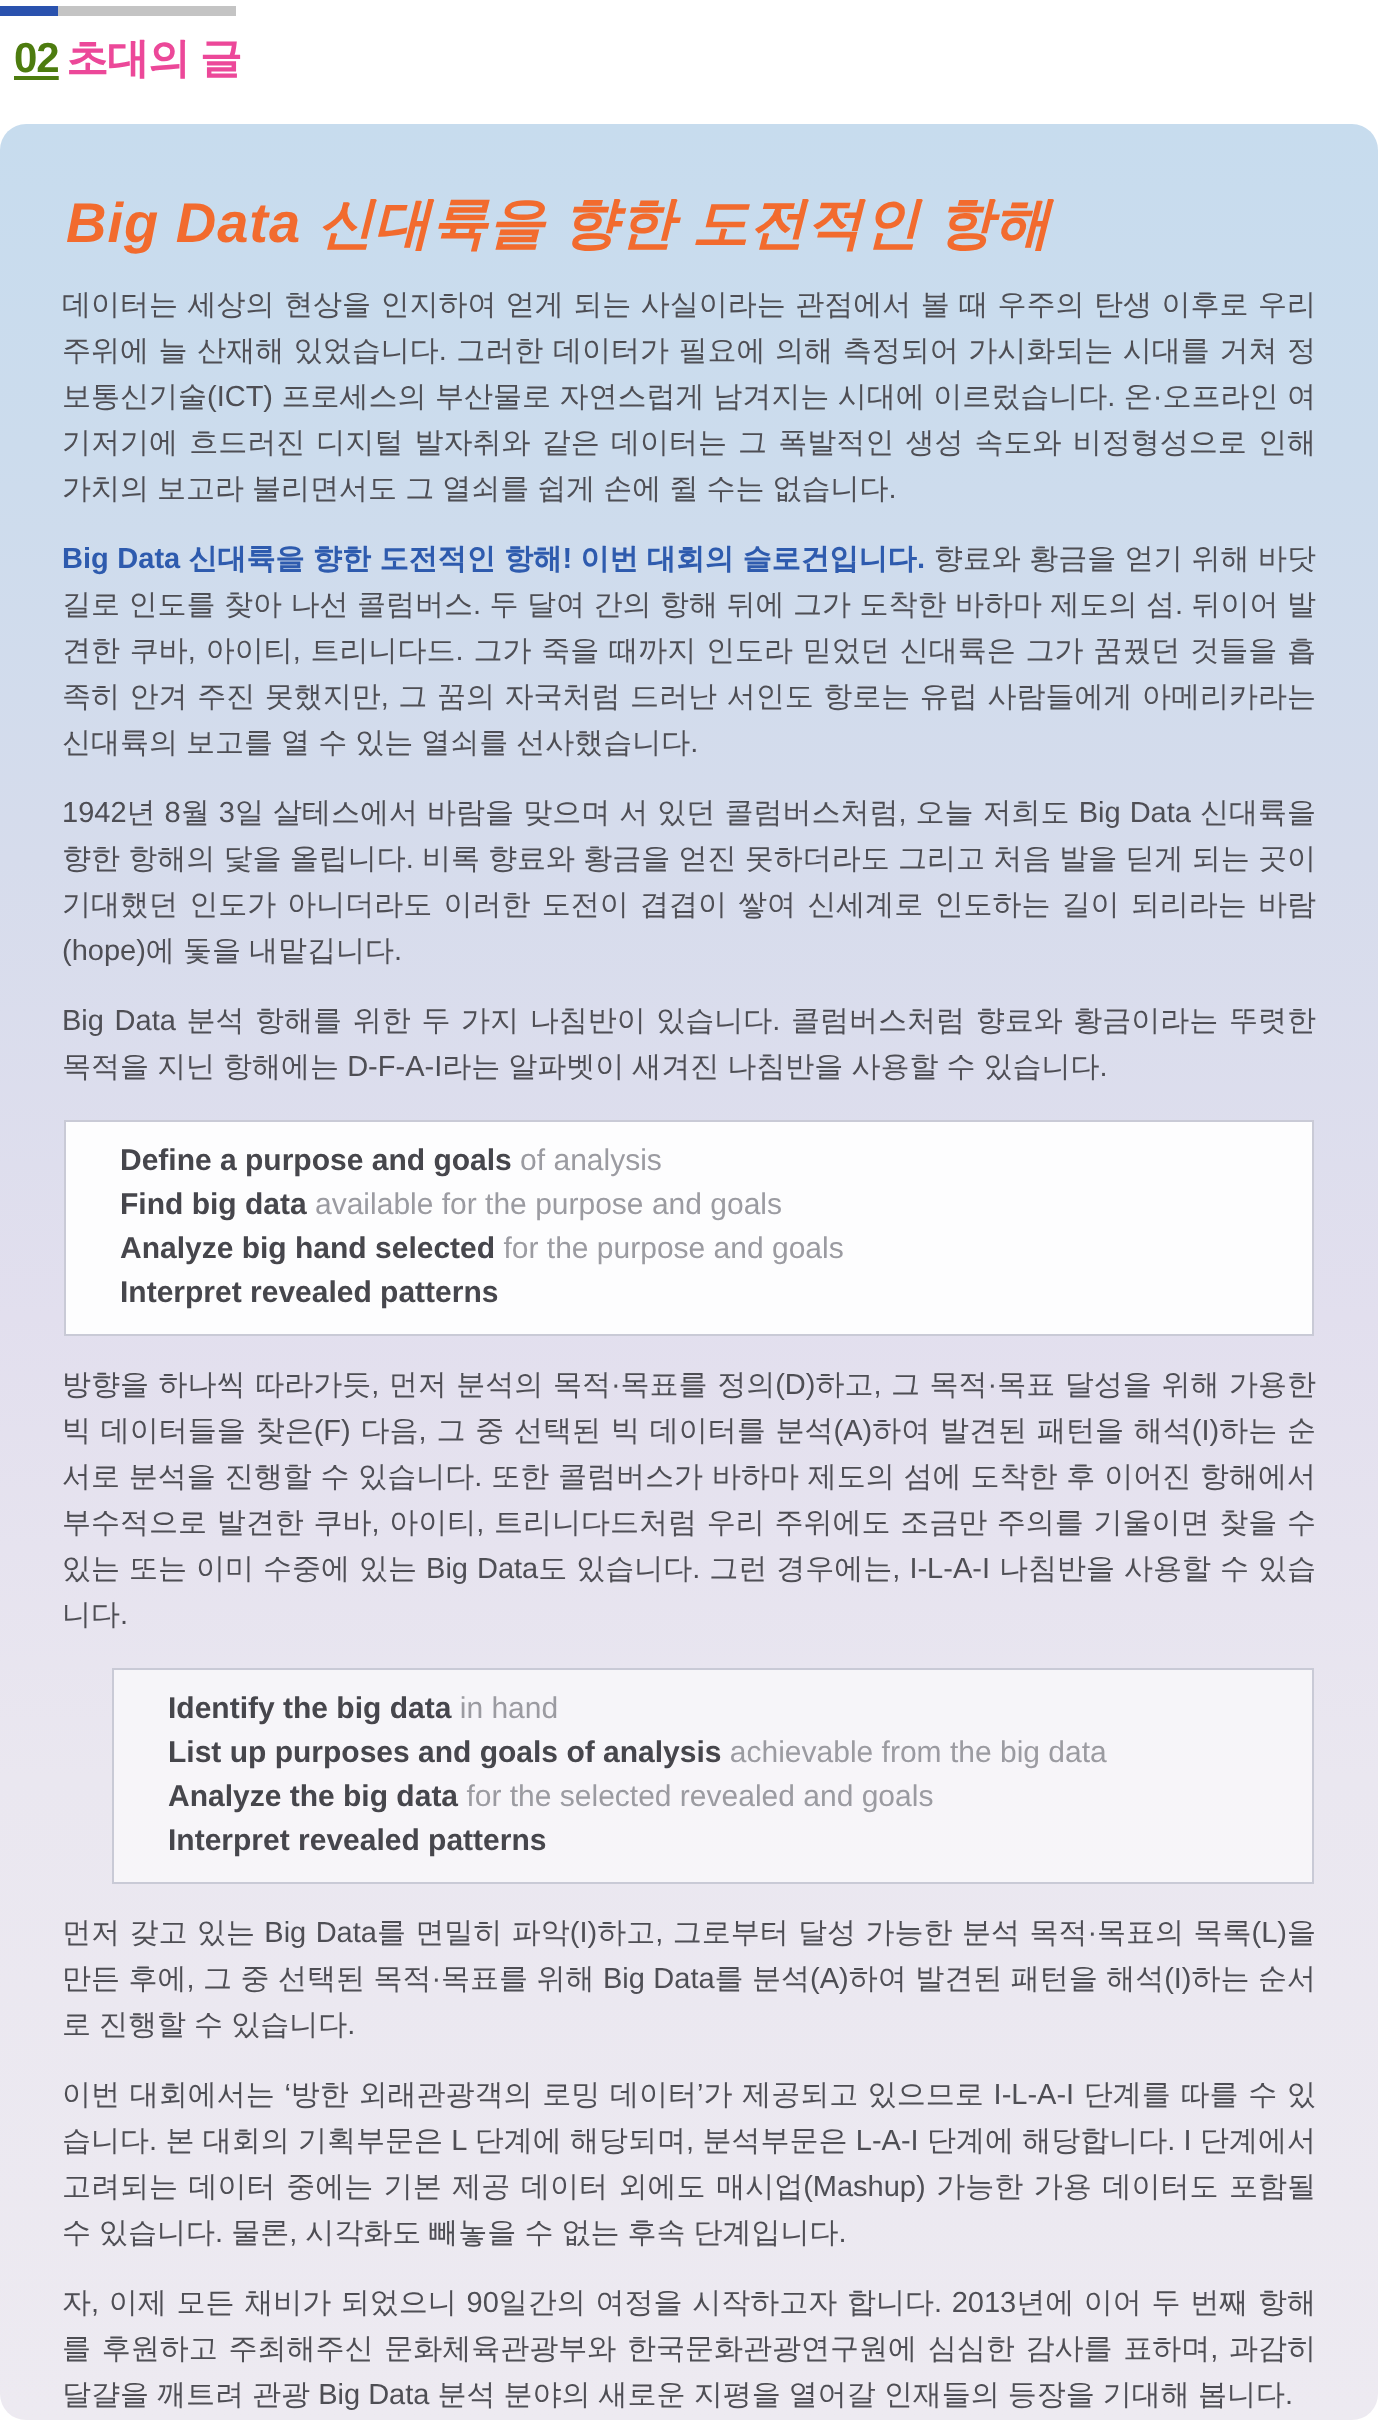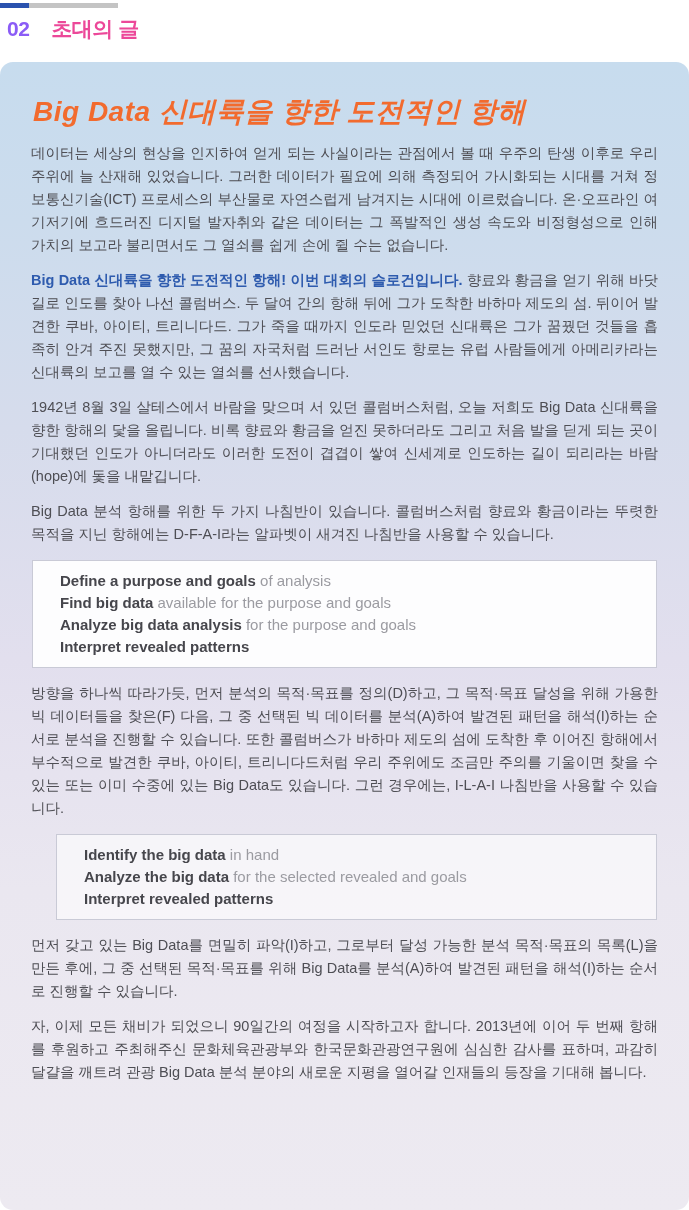--- a/index.html
+++ b/index.html
@@ -21,21 +21,21 @@
     position: absolute; left: 0; top: 0;
     width: 29px; height: 5px;
     background: #2a52ae; display: block;
   }
   .page-heading {
     position: absolute; top: 15px; left: 7px;
     font-size: 21px; font-weight: bold;
     letter-spacing: -0.5px;
     white-space: nowrap;
   }
-  .page-heading .num { color: #8b5cf6; margin-right: 22px; }
+  .page-heading .num { color: #4d7c0f; margin-right: 4px; text-decoration: underline; }
   .page-heading .ttl { color: #ec4899; }
   
   .content {
     position: absolute; top: 62px; left: 0; right: 0; bottom: 0;
     background: linear-gradient(180deg,
       #c7dcee 0%, #ccdced 14%, #d6dcec 32%,
       #e2dfee 52%, #eae7f0 72%, #edeaf1 100%);
     padding: 24px 31px 0 31px;
     overflow: hidden;
     border-radius: 13px;
@@ -88,30 +88,32 @@
 
   <p><span class="lead-blue">Big Data 신대륙을 향한 도전적인 항해! 이번 대회의 슬로건입니다.</span> <span>향료와 황금을 얻기 위해 바닷길로 인도를 찾아 나선 콜럼버스. 두 달여 간의 항해 뒤에 그가 도착한 바하마 제도의 섬. 뒤이어 발견한 쿠바, 아이티, 트리니다드. 그가 죽을 때까지 인도라 믿었던 신대륙은 그가 꿈꿨던 것들을 흡족히 안겨 주진 못했지만, 그 꿈의 자국처럼 드러난 서인도 항로는 유럽 사람들에게 아메리카라는 신대륙의 보고를 열 수 있는 열쇠를 선사했습니다.</span></p>
 
   <p>1942년 8월 3일 살테스에서 바람을 맞으며 서 있던 콜럼버스처럼, 오늘 저희도 Big Data 신대륙을 향한 항해의 닻을 올립니다. 비록 향료와 황금을 얻진 못하더라도 그리고 처음 발을 딛게 되는 곳이 기대했던 인도가 아니더라도 이러한 도전이 겹겹이 쌓여 신세계로 인도하는 길이 되리라는 바람(hope)에 돛을 내맡깁니다.</p>
 
   <p>Big Data 분석 항해를 위한 두 가지 나침반이 있습니다. 콜럼버스처럼 향료와 황금이라는 뚜렷한 목적을 지닌 항해에는 D-F-A-I라는 알파벳이 새겨진 나침반을 사용할 수 있습니다.</p>
 
   <div class="info-box">
     <div class="box-line"><span class="strong">Define a purpose and goals</span> <span class="light">of analysis</span></div>
     <div class="box-line"><span class="strong">Find big data</span> <span class="light">available for the purpose and goals</span></div>
-    <div class="box-line"><span class="strong">Analyze big data analysis</span> <span class="light">for the purpose and goals</span></div>
+    <div class="box-line"><span class="strong">Analyze big hand selected</span> <span class="light">for the purpose and goals</span></div>
     <div class="box-line"><span class="strong">Interpret revealed patterns</span> <span class="light"></span></div>
   </div>
 
   <p>방향을 하나씩 따라가듯, 먼저 분석의 목적·목표를 정의(D)하고, 그 목적·목표 달성을 위해 가용한 빅 데이터들을 찾은(F) 다음, 그 중 선택된 빅 데이터를 분석(A)하여 발견된 패턴을 해석(I)하는 순서로 분석을 진행할 수 있습니다. 또한 콜럼버스가 바하마 제도의 섬에 도착한 후 이어진 항해에서 부수적으로 발견한 쿠바, 아이티, 트리니다드처럼 우리 주위에도 조금만 주의를 기울이면 찾을 수 있는 또는 이미 수중에 있는 Big Data도 있습니다. 그런 경우에는, I-L-A-I 나침반을 사용할 수 있습니다.</p>
 
   <div class="info-box second">
     <div class="box-line"><span class="strong">Identify the big data</span> <span class="light">in hand</span></div>
+    <div class="box-line"><span class="strong">List up purposes and goals of analysis</span> <span class="light">achievable from the big data</span></div>
     <div class="box-line"><span class="strong">Analyze the big data</span> <span class="light">for the selected revealed and goals</span></div>
     <div class="box-line"><span class="strong">Interpret revealed patterns</span> <span class="light"></span></div>
   </div>
 
   <p>먼저 갖고 있는 Big Data를 면밀히 파악(I)하고, 그로부터 달성 가능한 분석 목적·목표의 목록(L)을 만든 후에, 그 중 선택된 목적·목표를 위해 Big Data를 분석(A)하여 발견된 패턴을 해석(I)하는 순서로 진행할 수 있습니다.</p>
 
+  <p>이번 대회에서는 ‘방한 외래관광객의 로밍 데이터’가 제공되고 있으므로 I-L-A-I 단계를 따를 수 있습니다. 본 대회의 기획부문은 L 단계에 해당되며, 분석부문은 L-A-I 단계에 해당합니다. I 단계에서 고려되는 데이터 중에는 기본 제공 데이터 외에도 매시업(Mashup) 가능한 가용 데이터도 포함될 수 있습니다. 물론, 시각화도 빼놓을 수 없는 후속 단계입니다.</p>
 
   <p>자, 이제 모든 채비가 되었으니 90일간의 여정을 시작하고자 합니다. 2013년에 이어 두 번째 항해를 후원하고 주최해주신 문화체육관광부와 한국문화관광연구원에 심심한 감사를 표하며, 과감히 달걀을 깨트려 관광 Big Data 분석 분야의 새로운 지평을 열어갈 인재들의 등장을 기대해 봅니다.</p>
 
 </div>
 
 </body></html>

